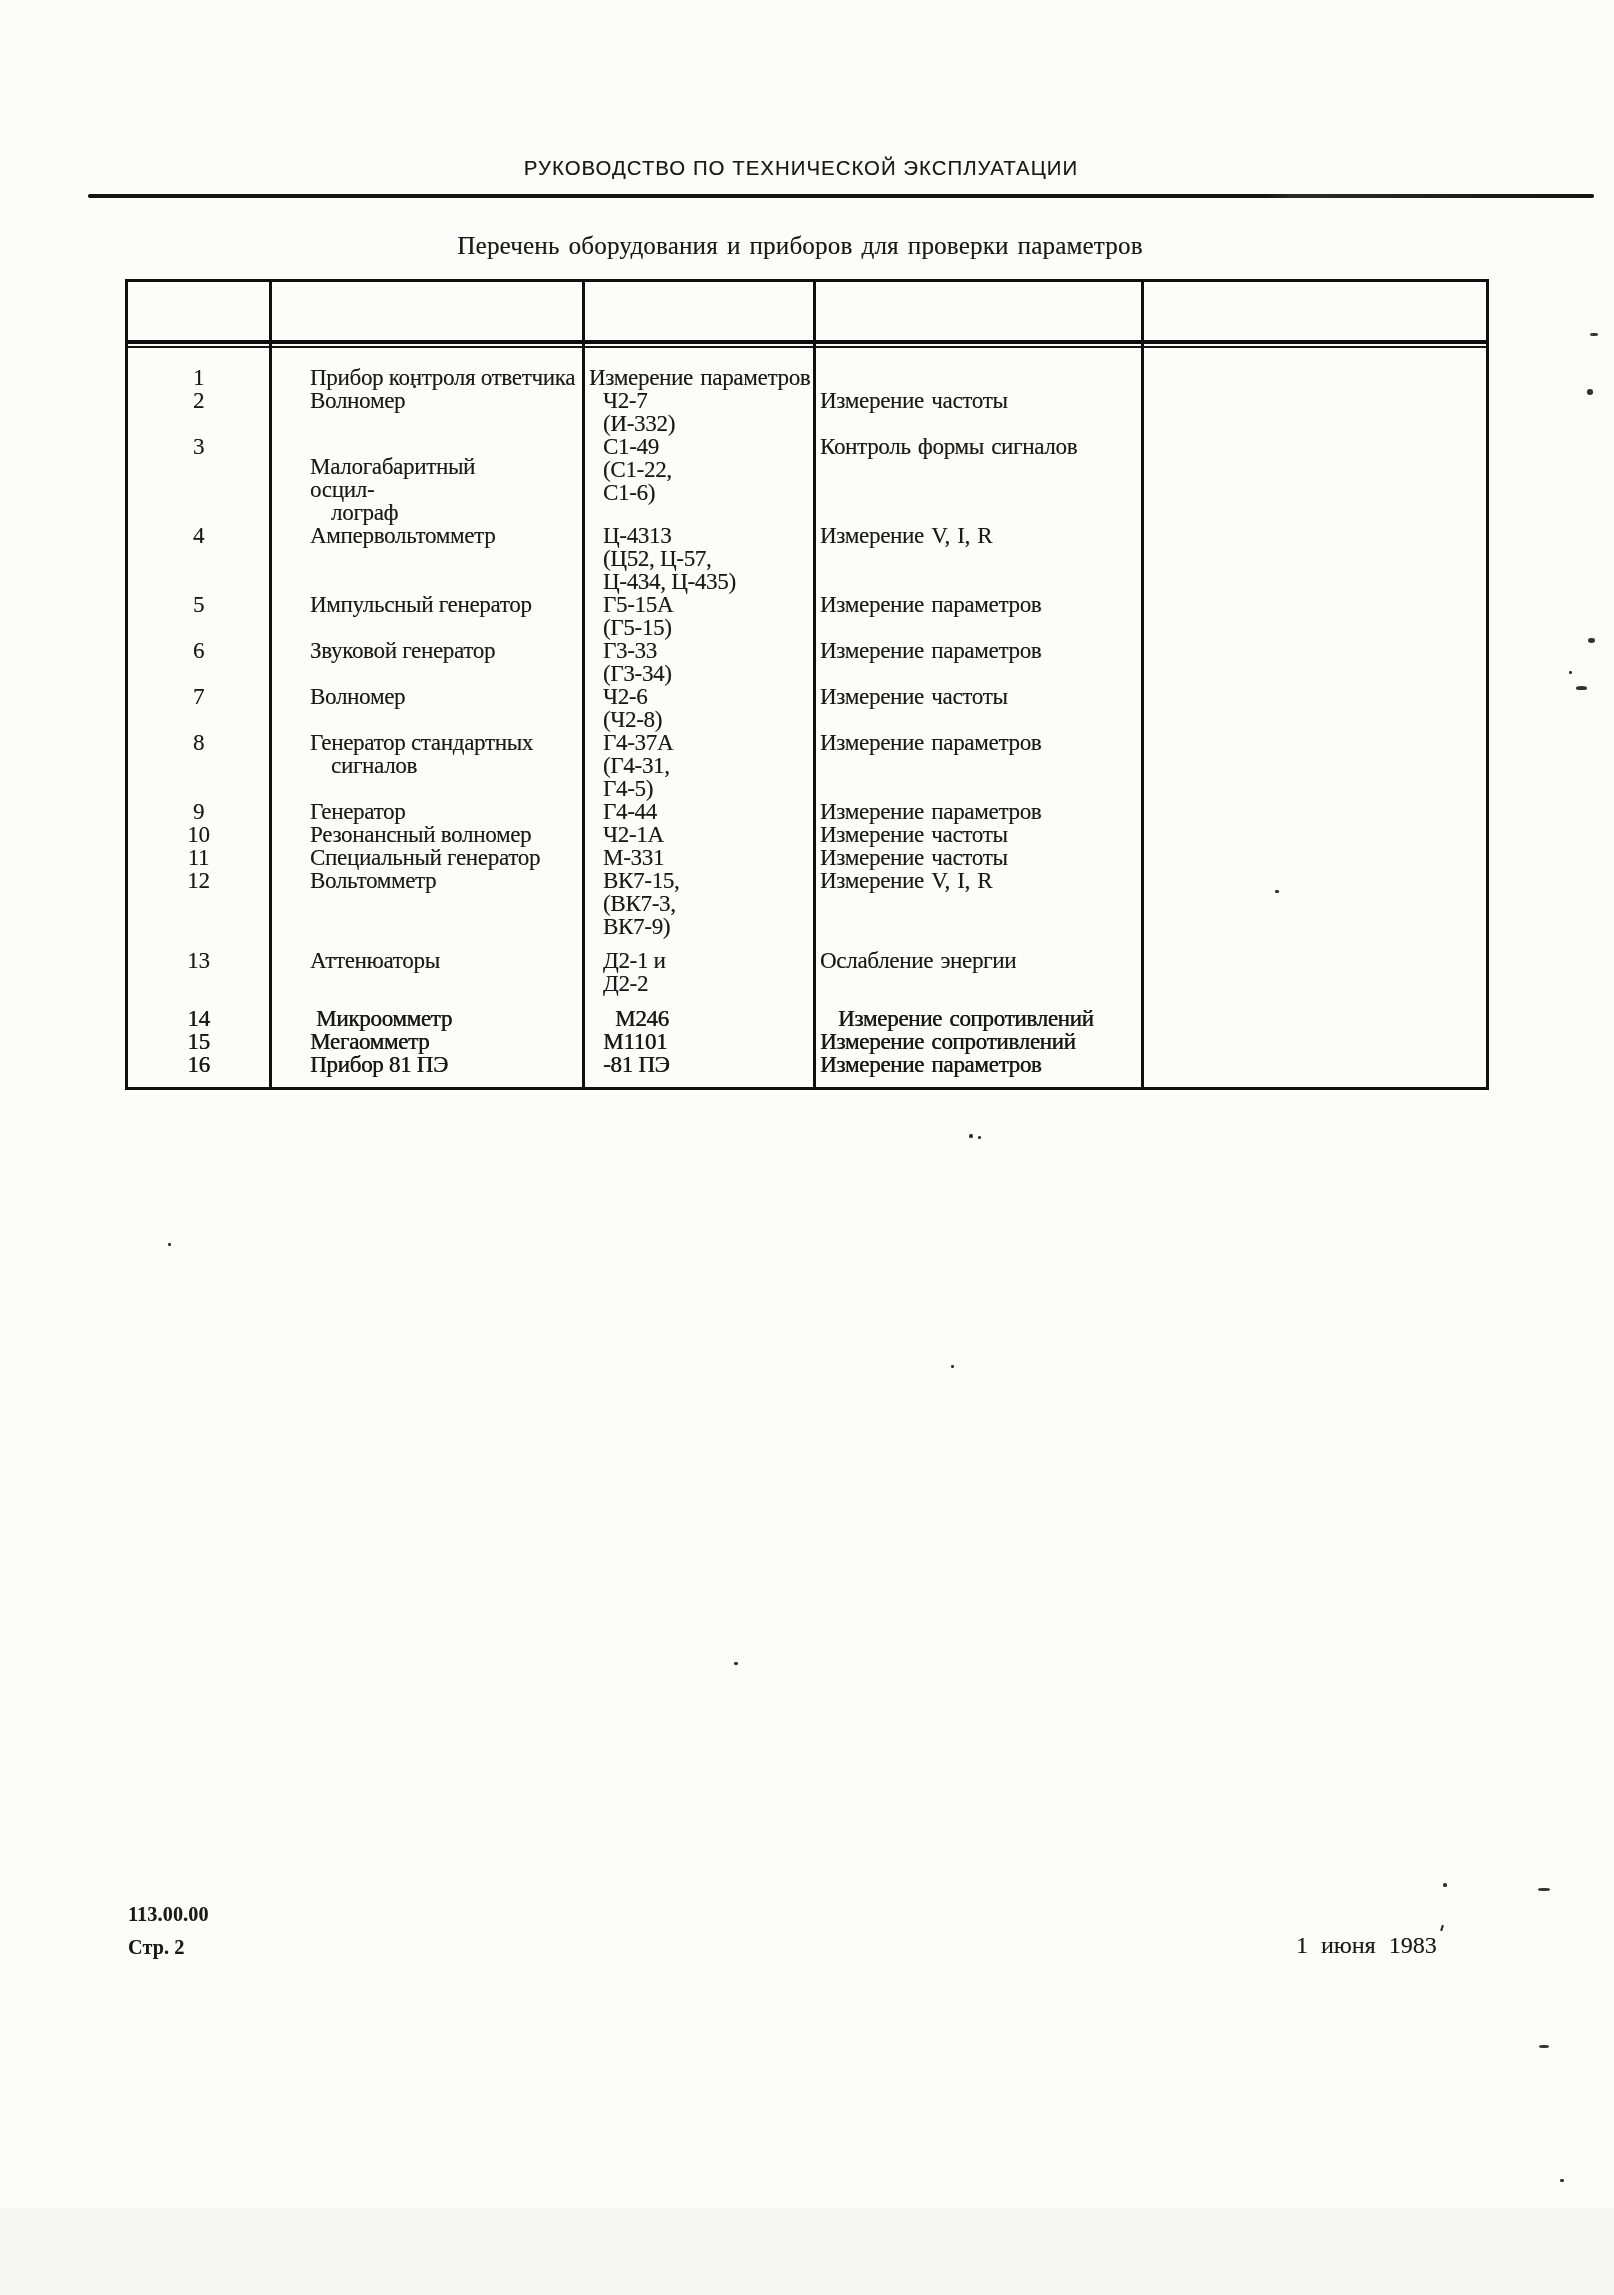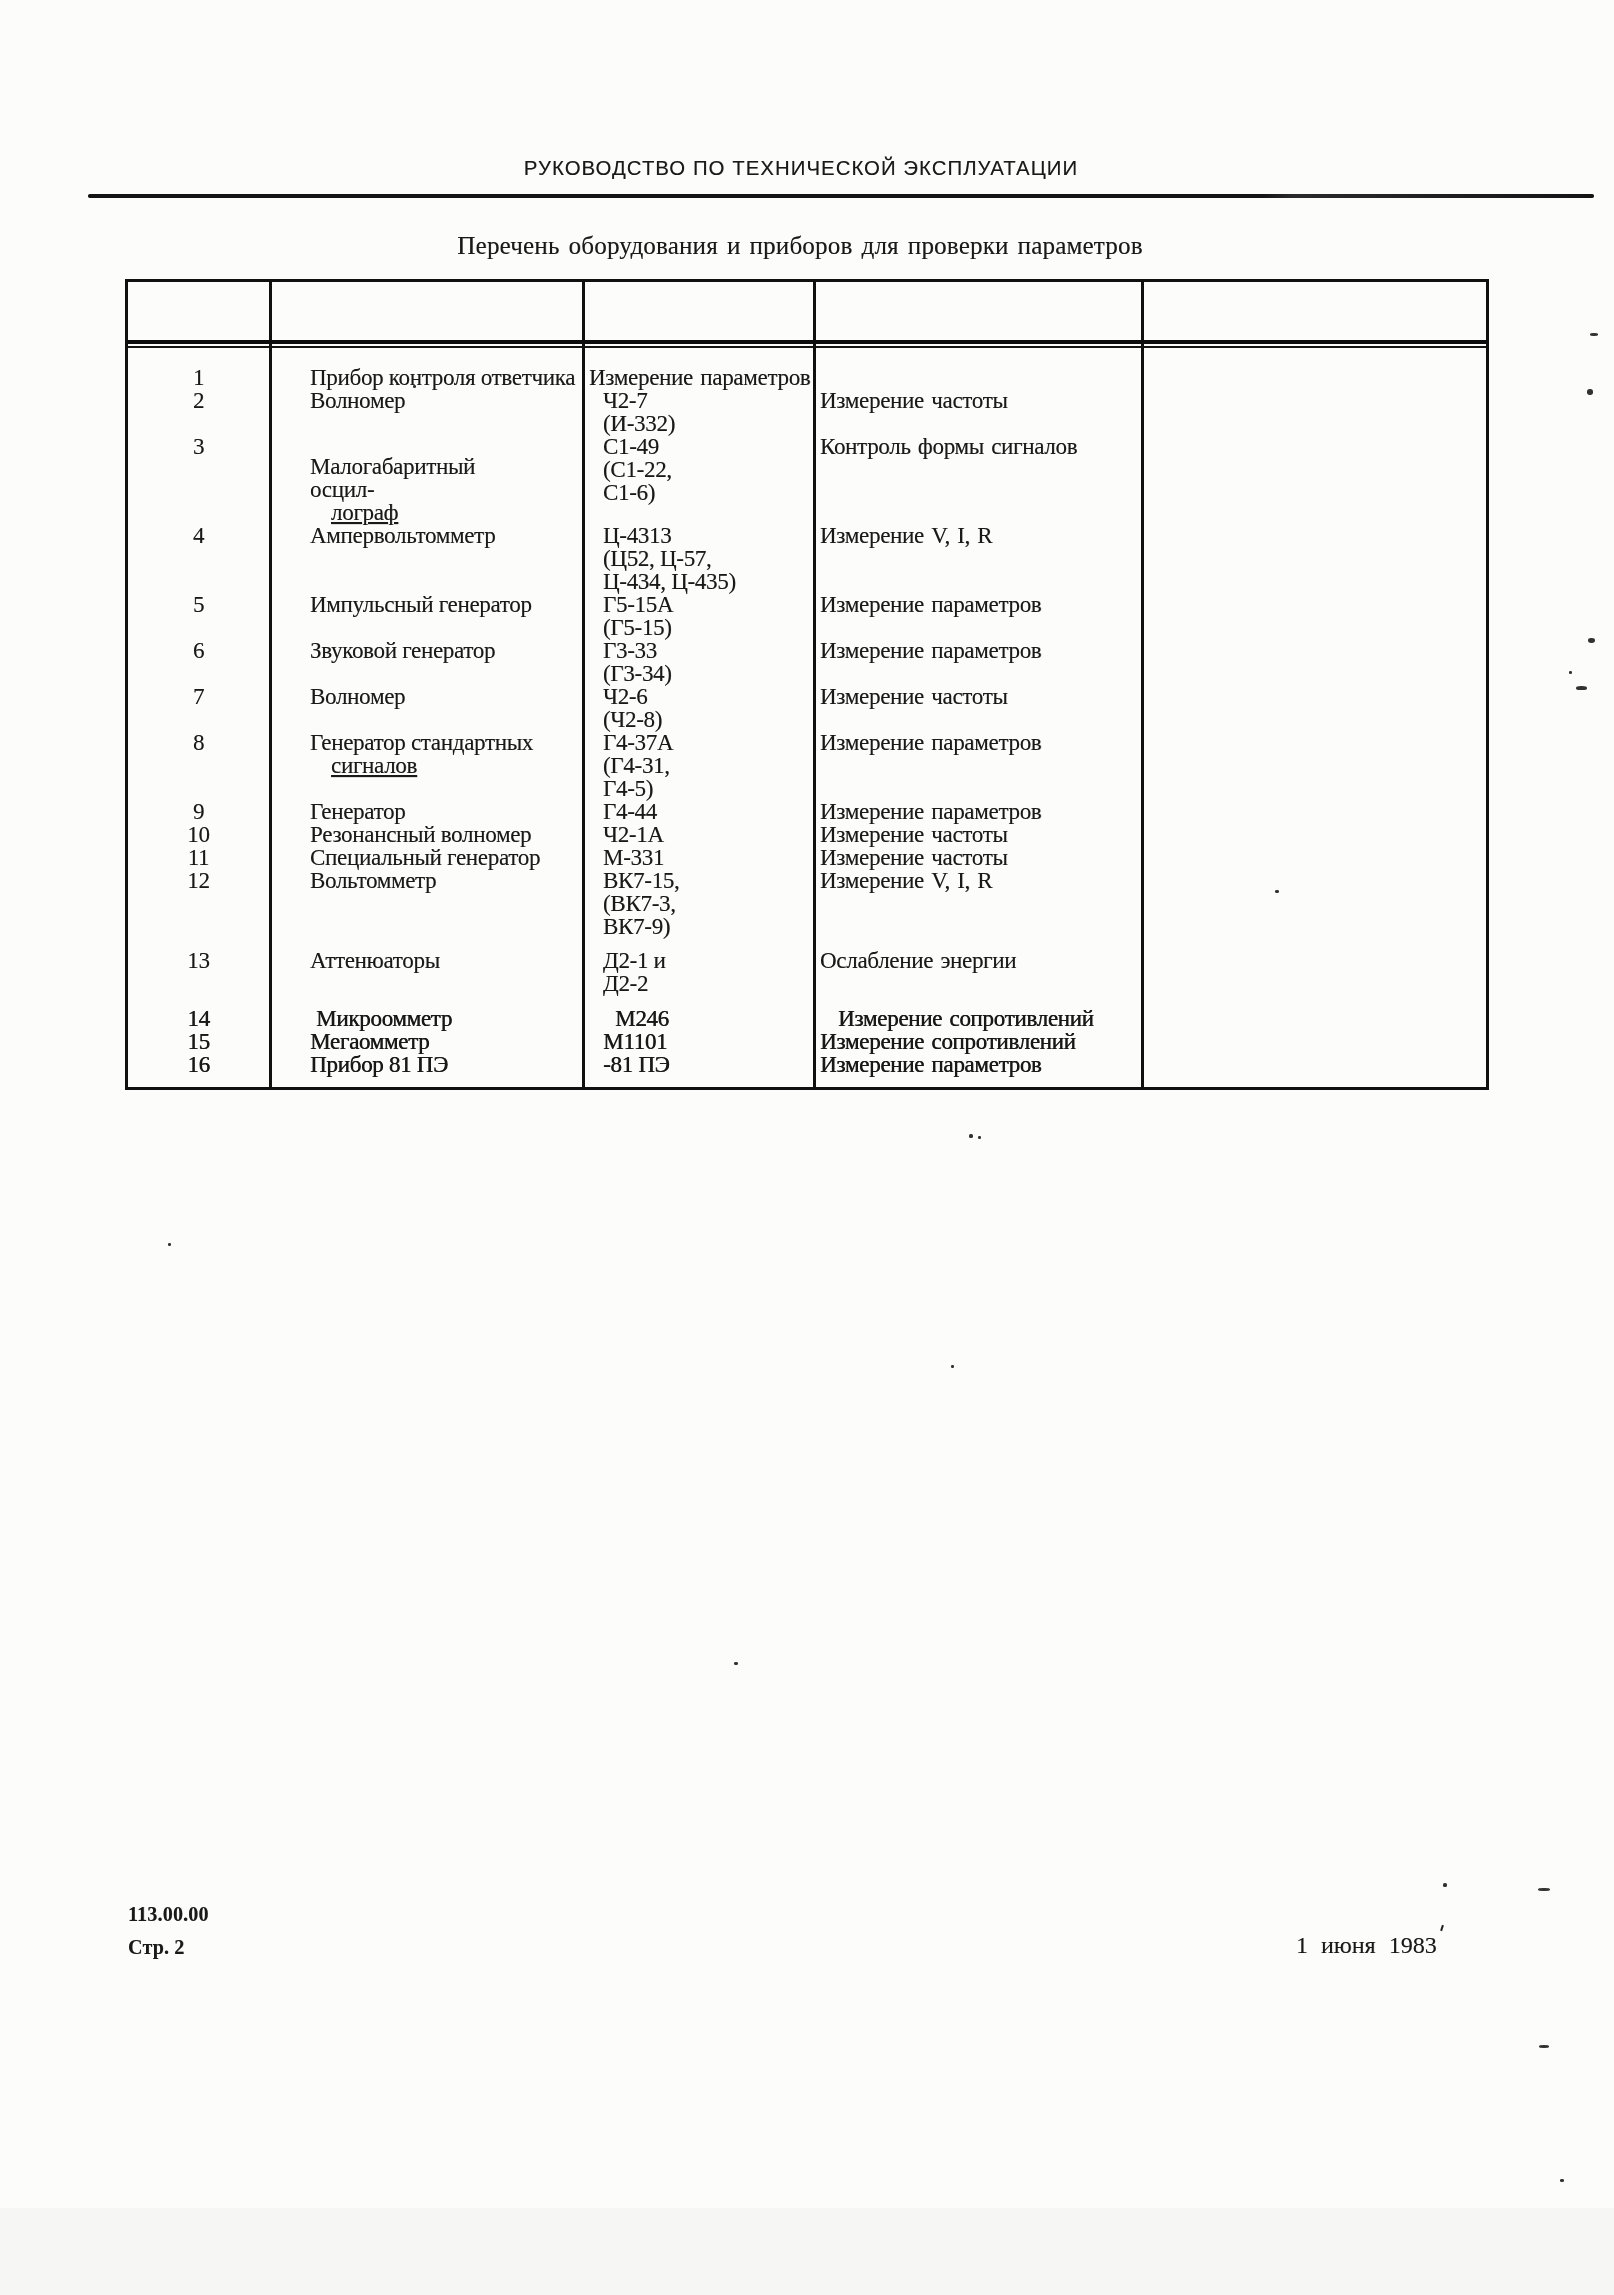--- a/index.html
+++ b/index.html
@@ -62,21 +62,21 @@
   }
   .row { display: grid; grid-template-columns: 141px 313px 231px 328px auto; }
   .row:nth-child(1)  { margin-top: 14px; }
   .row:nth-child(13) { margin-top: 10.6px; }
   .row:nth-child(14) { margin-top: 12px; gap: 6px; }
   .c { min-height: 23px; }
   .c-num  { text-align: center; }
   .c-name { padding-left: 41px; }
   .c-model{ padding-left: 21px; }
   .c-purpose { padding-left: 7px; word-spacing: 1.8px; }
-  .c-name .tline + .tline { padding-left: 21px; text-decoration: underline; }
+  .c-name .tline + .tline { padding-left: 21px; }
   .row:nth-child(3) .c-name .tline:first-child { text-align-last: justify; padding-right: 39px; margin-top: 20px; }
   .row:nth-child(n+14) { text-shadow: 0.5px 0 0 currentColor; }
 
   
   .footer-left {
     position: absolute; left: 128px; top: 1898px;
     font-size: 20px; line-height: 33px; font-weight: 700;
     letter-spacing: 0.2px;
   }
   .footer-date {

